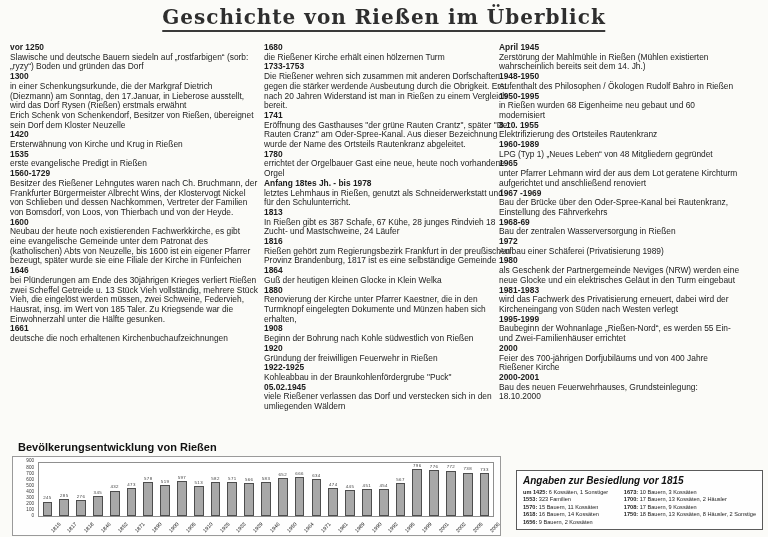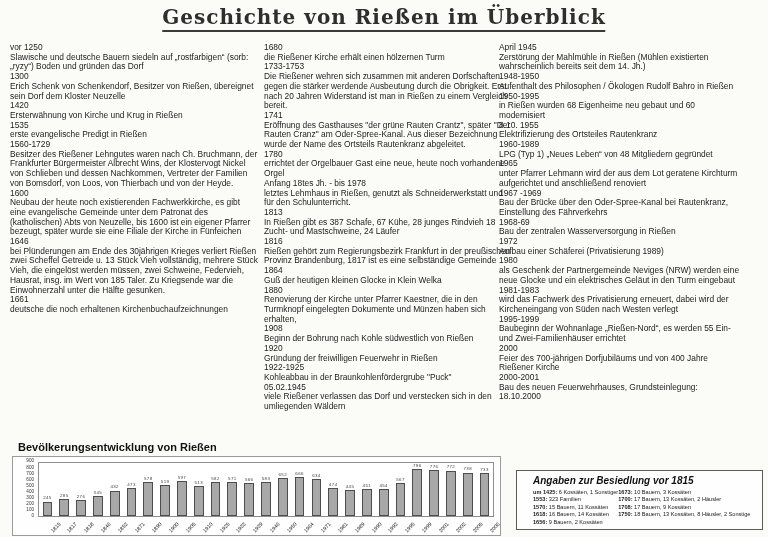--- a/index.html
+++ b/index.html
@@ -5,35 +5,35 @@
   html,body{margin:0;padding:0;}
   body{width:768px;height:537px;background:#fbfbf8;font-family:"Liberation Sans",sans-serif;color:#1c1c1c;overflow:hidden;}
   .page{position:relative;width:768px;height:489px;}
   .doc-title{position:absolute;top:5px;left:50%;transform:translateX(-50%);
     font-family:"DejaVu Serif",serif;font-weight:700;font-size:20px;letter-spacing:1px;
     color:#2e2e2e;border-bottom:2px solid #3a3a3a;padding-bottom:1px;white-space:nowrap;}
   .col{position:absolute;top:43px;font-size:8.4px;line-height:9.7px;}
   .col1{left:10px;width:248px;}
   .col2{left:264px;width:250px;}
   .col3{left:499px;width:242px;}
-  .entry .date{font-weight:400;}
+  .entry .date{font-weight:700;}
   .chart-title{position:absolute;left:18px;top:441px;font-size:11px;font-weight:700;color:#111;}
   .chart{position:absolute;left:12px;top:456px;width:487px;height:78px;border:1px solid #9a9a9a;background:#fefefe;}
   .yaxis{position:absolute;left:2px;top:5px;width:20px;bottom:18px;}
   .ytick{position:absolute;right:1px;font-size:4.6px;color:#333;transform:translateY(50%);line-height:4.6px;}
   .plot{position:absolute;left:25px;top:5px;right:6px;bottom:18px;border:1px solid #8f8f8f;
     display:flex;align-items:flex-end;background:#fff;}
   .bar-wrap{flex:1;display:flex;flex-direction:column;justify-content:flex-end;align-items:center;height:100%;}
   .bar-val{font-size:4.4px;line-height:4.6px;letter-spacing:0.4px;color:#3d3d3d;margin-bottom:0.5px;white-space:nowrap;}
   .bar{width:58%;background:#a8a8a8;border:0.7px solid #4d4d4d;box-sizing:border-box;}
   .xlabels{position:absolute;left:25px;right:6px;bottom:0;height:16px;display:flex;}
   .xl{flex:1;position:relative;}
   .xl span{position:absolute;left:45%;top:2px;display:inline-block;transform:rotate(-45deg);
     transform-origin:right top;font-size:5.2px;color:#222;white-space:nowrap;}
-  .info-box{position:absolute;left:516px;top:470px;width:247px;height:60px;border:1px solid #5a5a5a;background:#fefefe;box-sizing:border-box;padding:4px 16px;}
+  .info-box{position:absolute;left:516px;top:470px;width:247px;height:60px;border:1px solid #5a5a5a;background:#fefefe;box-sizing:border-box;padding:4px 6px;}
   .info-title{font-size:10px;font-weight:700;font-style:italic;color:#111;margin-bottom:3px;}
   .info-cols{display:flex;}
   .info-left{width:112px;}
   .info-right{flex:1;}
   .info-entry{font-size:5.6px;line-height:7.4px;color:#222;white-space:nowrap;}
   .info-entry b{font-weight:700;}
 </style>
 </head>
 <body>
 
@@ -41,20 +41,21 @@
 
   <div class="doc-title">Geschichte von Rießen im Überblick</div>
 
   <div class="col col1" id="col1">
       <div class="entry">
         <div class="date">vor  1250</div>
         <div class="desc">Slawische und deutsche Bauern siedeln auf „rostfarbigen“ (sorb: „ryzy“) Boden und gründen das Dorf</div>
       </div>
       <div class="entry">
         <div class="date">1300</div>
+        <div class="desc">in einer Schenkungsurkunde, die der Markgraf Dietrich (Diezmann) am Sonntag, den 17.Januar, in Lieberose ausstellt, wird das Dorf  Rysen (Rießen) erstmals erwähnt</div>
       </div>
       <div class="entry">
         <div class="desc">Erich Schenk von Schenkendorf, Besitzer von Rießen, übereignet sein Dorf dem Kloster Neuzelle</div>
       </div>
       <div class="entry">
         <div class="date">1420</div>
         <div class="desc">Ersterwähnung von Kirche und Krug in Rießen</div>
       </div>
       <div class="entry">
         <div class="date">1535</div>

